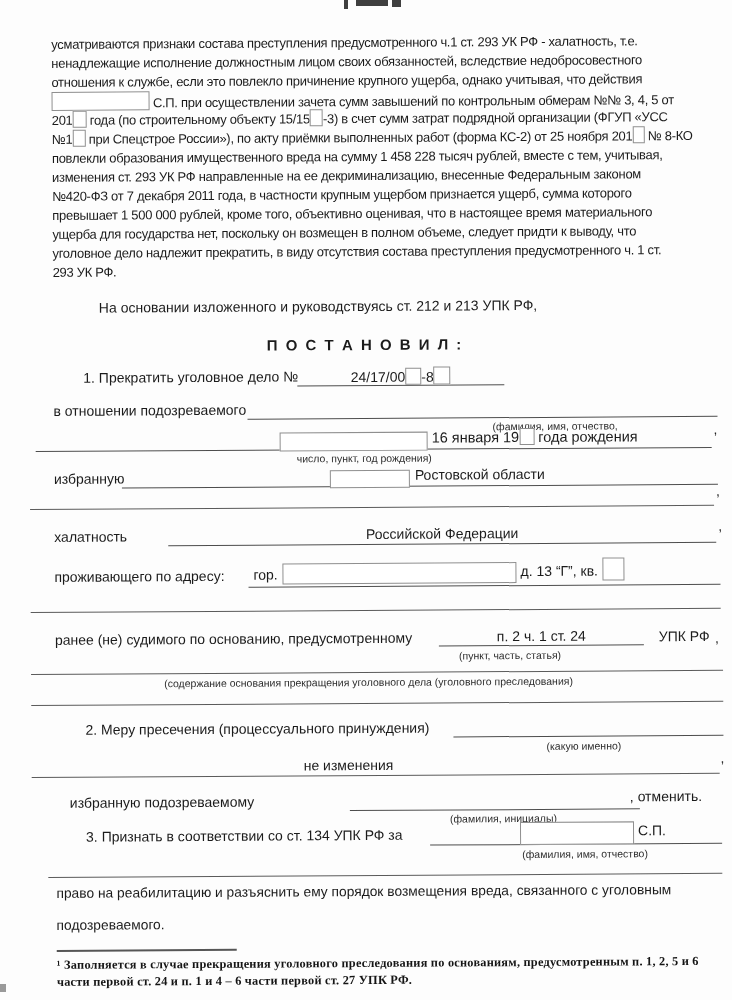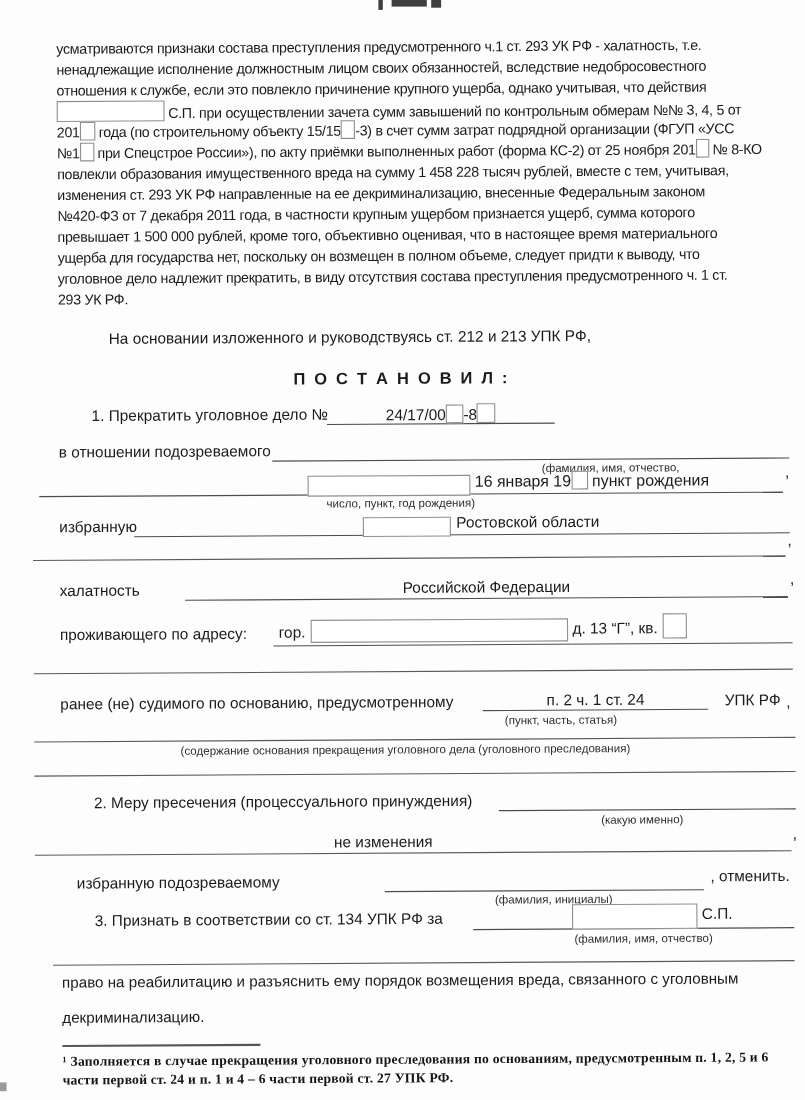--- a/index.html
+++ b/index.html
@@ -61,21 +61,21 @@
       <span>24/17/00</span><span class="redact-box" style="width:14px;"></span><span>-8</span><span class="redact-box" style="width:15px;height:16px;"></span>
     </div>
 
     <div class="abs txt" style="left:54px;top:401px;">в отношении подозреваемого</div>
     <div class="abs u" style="left:248px;top:400px;width:470px;height:18px;"></div>
     <div class="abs hint" style="left:493px;top:421px;">(фамилия, имя, отчество,</div>
 
     <div class="abs u" style="left:36px;top:431px;width:676px;height:18px;"></div>
     <div class="box-abs" style="left:280px;top:432px;width:146px;height:17px;"></div>
     <div class="abs" style="left:432px;top:429px;font-size:14.5px;white-space:nowrap;">
-      <span>16 января 19</span><span class="redact-box" style="width:13px;"></span> <span>пункт рождения</span>
+      <span>16 января 19</span><span class="redact-box" style="width:13px;"></span> <span>года рождения</span>
     </div>
     <div class="abs comma" style="left:714px;top:423px;">,</div>
     <div class="abs hint" style="left:297px;top:452px;">число, пункт, год рождения)</div>
 
     <div class="abs txt" style="left:54px;top:469px;">избранную</div>
     <div class="abs u" style="left:122px;top:468px;width:596px;height:18px;"></div>
     <div class="box-abs" style="left:330px;top:470px;width:78px;height:16px;"></div>
     <div class="abs txt" style="left:415px;top:467px;">Ростовской области</div>
 
     <div class="abs u2" style="left:30px;top:489px;width:684px;height:18px;"></div>
@@ -107,31 +107,31 @@
     <div class="abs txt" style="left:84px;top:720px;">2. Меру пресечения (процессуального принуждения)</div>
     <div class="abs u" style="left:452px;top:719px;width:270px;height:18px;"></div>
     <div class="abs hint" style="left:545px;top:741px;text-align:center;">(какую именно)</div>
 
     <div class="abs u2" style="left:30px;top:756px;width:688px;height:19px;"></div>
     <div class="abs txt" style="left:302px;top:757px;">не изменения</div>
     <div class="abs comma" style="left:719px;top:752px;">,</div>
 
     <div class="abs txt" style="left:68px;top:793px;">избранную подозреваемому</div>
     <div class="abs u" style="left:348px;top:792px;width:290px;height:18px;"></div>
-    <div class="abs txt" style="left:644px;top:790px;">, отменить.</div>
+    <div class="abs txt" style="left:628px;top:790px;">, отменить.</div>
     <div class="abs hint" style="left:448px;top:813px;">(фамилия, инициалы)</div>
 
     <div class="abs txt" style="left:84px;top:827px;">3. Признать в соответствии со ст. 134 УПК РФ за</div>
     <div class="abs u" style="left:428px;top:826px;width:292px;height:19px;"></div>
     <div class="box-abs" style="left:518px;top:823px;width:112px;height:21px;"></div>
     <div class="abs txt" style="left:636px;top:824px;">С.П.</div>
     <div class="abs hint" style="left:520px;top:849px;">(фамилия, имя, отчество)</div>
 
     <div class="abs u2" style="left:46px;top:858px;width:674px;height:17px;"></div>
     <div class="abs" style="left:54px;top:884px;font-size:13.8px;white-space:nowrap;">право  на  реабилитацию  и разъяснить  ему порядок возмещения вреда, связанного с уголовным</div>
-    <div class="abs" style="left:54px;top:916px;font-size:13.8px;">декриминализацию.</div>
+    <div class="abs" style="left:54px;top:916px;font-size:13.8px;">подозреваемого.</div>
 
     <div class="abs fn-rule" style="left:54px;top:948px;"></div>
     <div class="abs footnote" style="left:54px;top:956px;width:678px;overflow:hidden;">¹ Заполняется в случае прекращения уголовного преследования по основаниям, предусмотренным п. 1, 2, 5 и 6</div>
     <div class="abs footnote" style="left:54px;top:973px;">части первой ст. 24 и п. 1 и 4 – 6 части первой ст. 27 УПК РФ.</div>
 
   </div>
 </div>
 
 </body></html>

